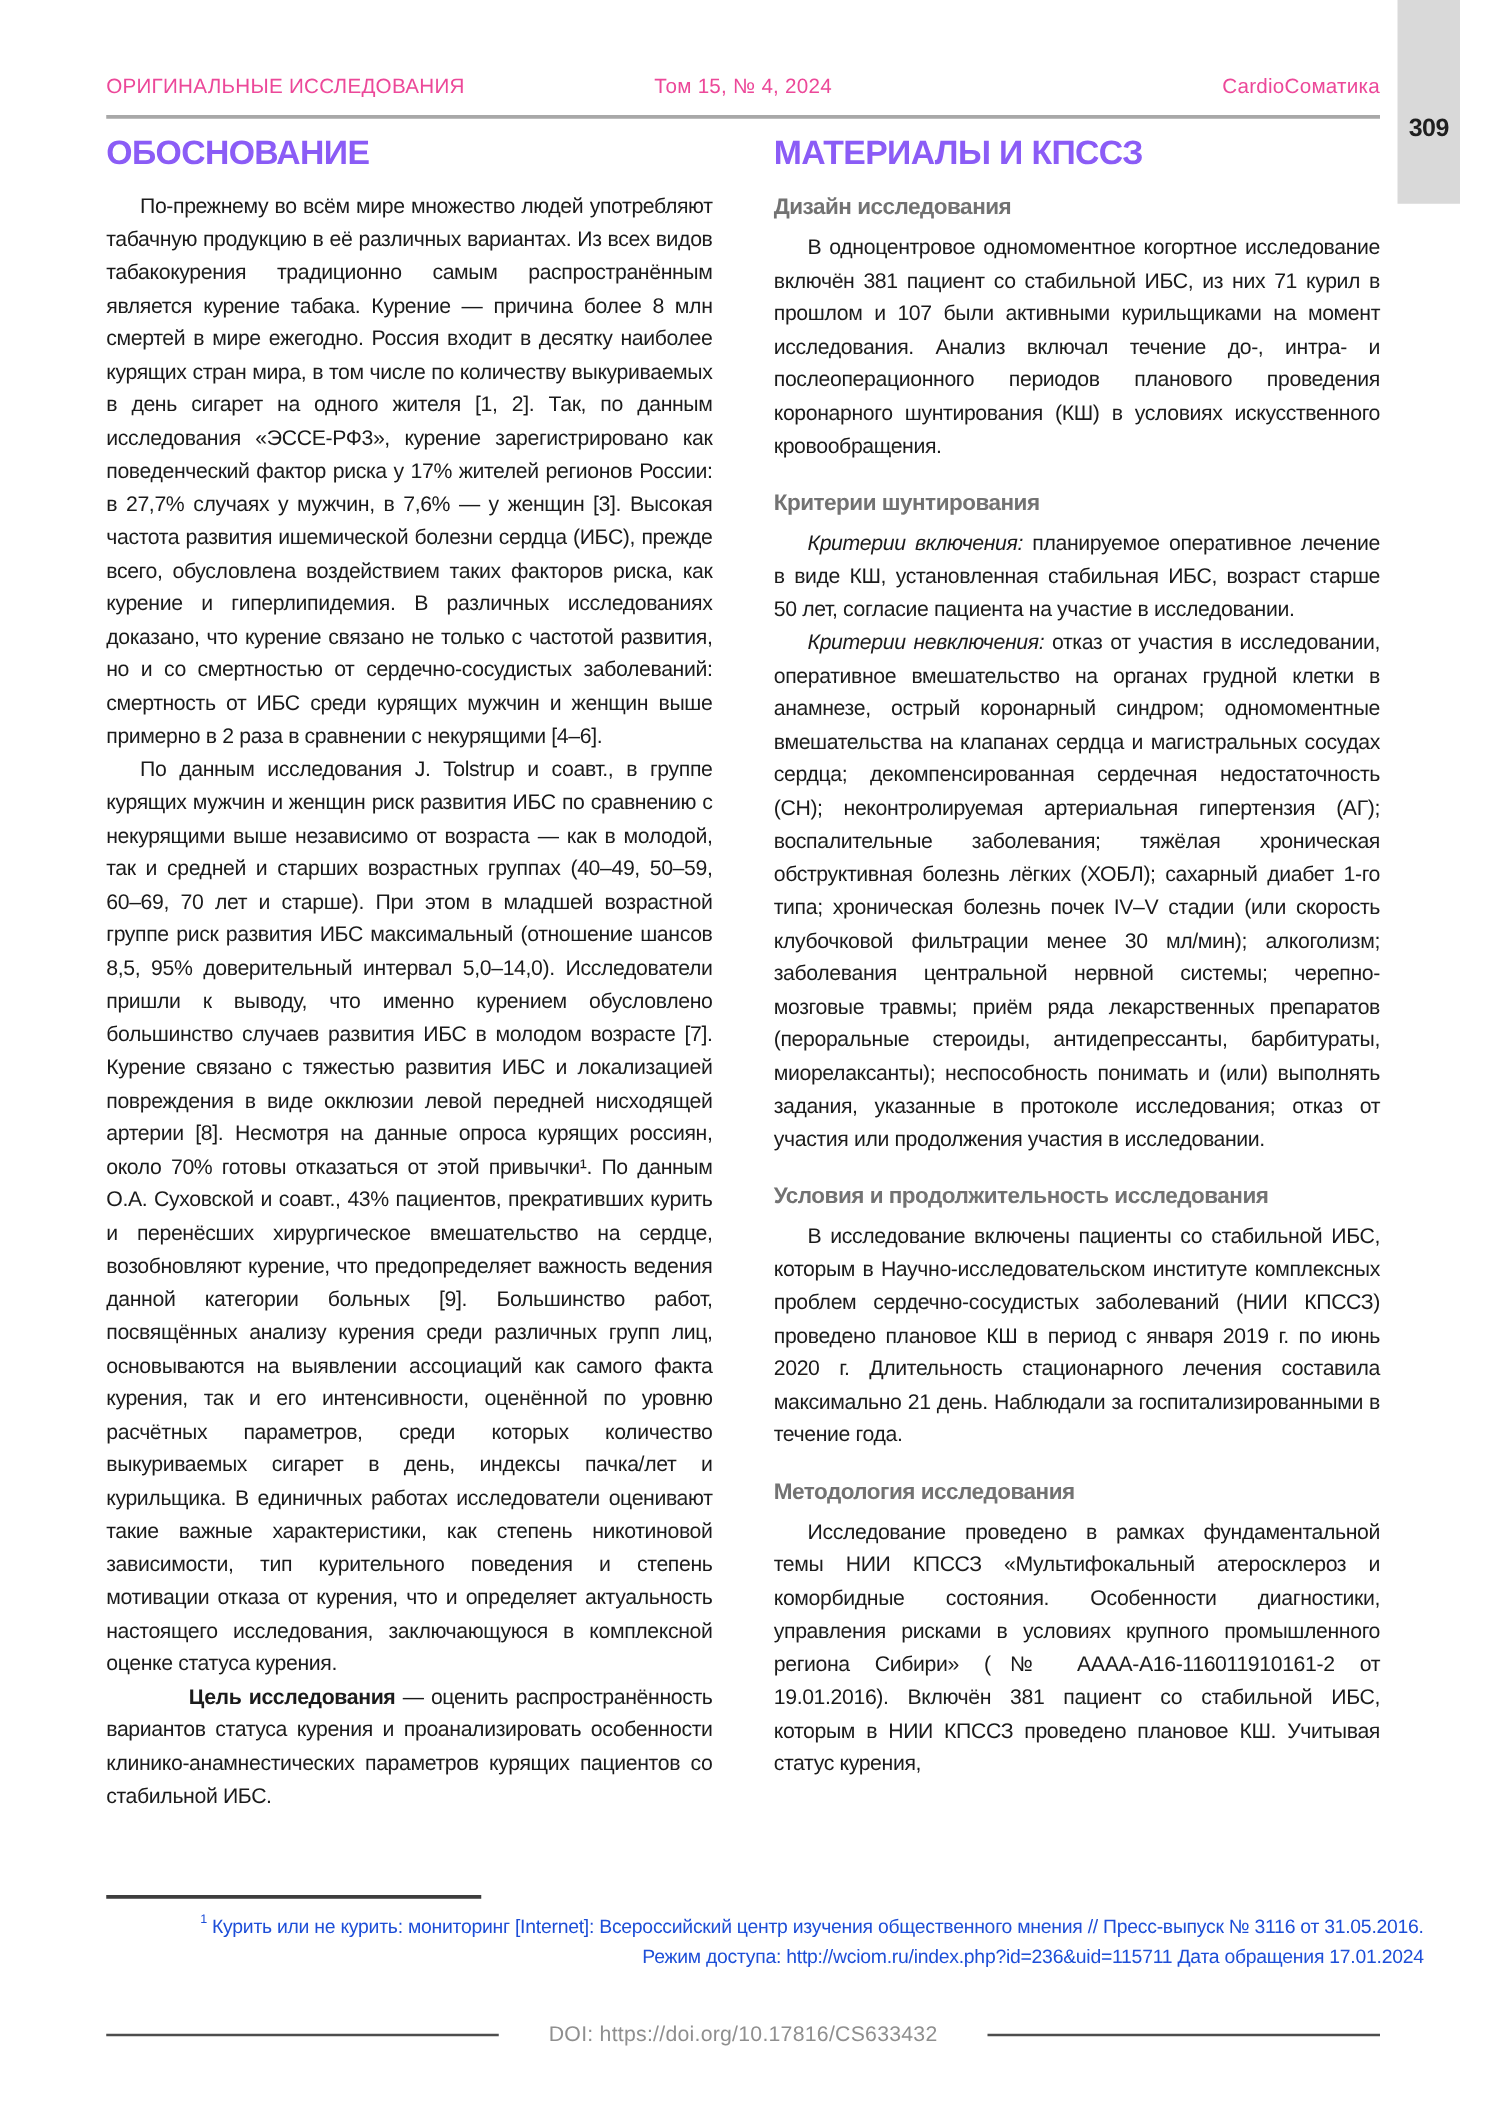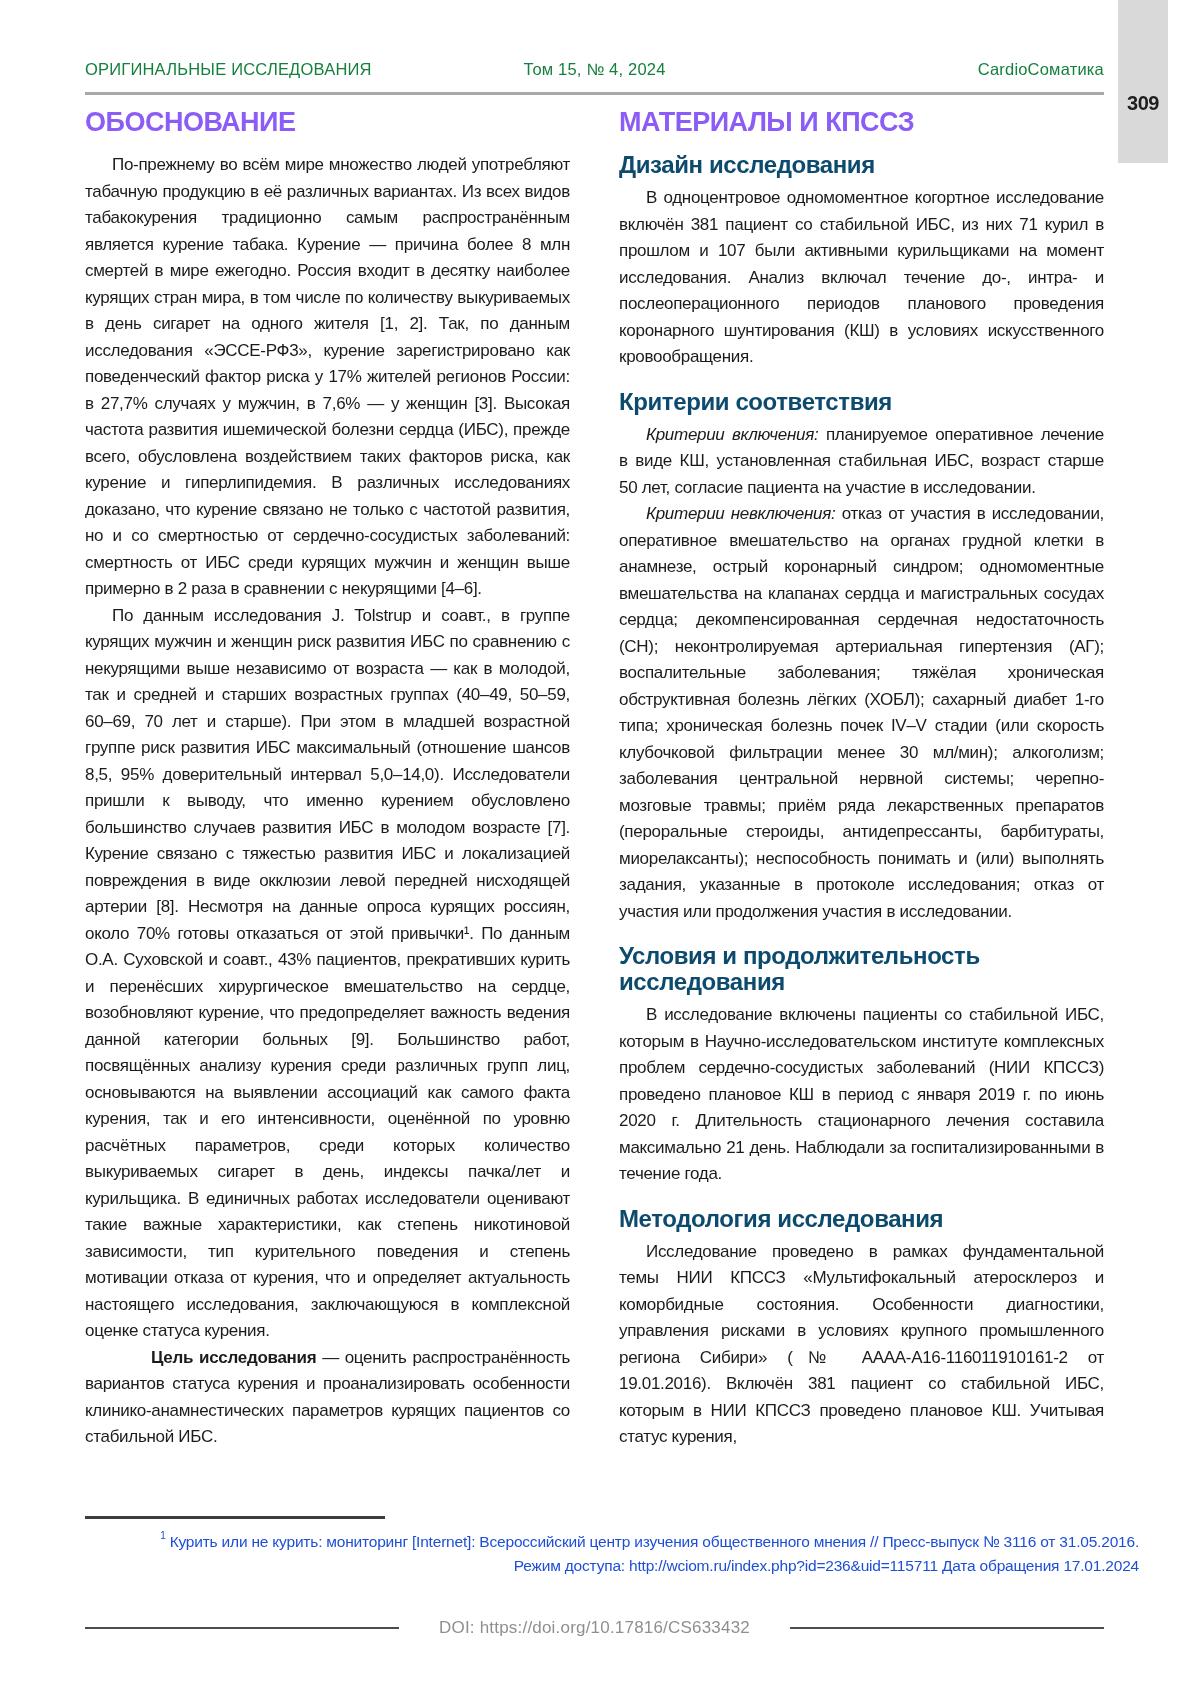--- a/index.html
+++ b/index.html
@@ -20,42 +20,42 @@
     padding-bottom:48px;box-sizing:border-box;
   }
   .pagenum-strip .num{
     font-size:20px;font-weight:bold;color:#1f1f1f;letter-spacing:-0.5px;
   }
 
   
   .runhead{
     position:absolute;top:60px;left:85px;width:1019px;
     display:flex;justify-content:space-between;align-items:baseline;
-    color:#15803d;font-size:16.5px;letter-spacing:0.2px;
+    color:#ec4899;font-size:16.5px;letter-spacing:0.2px;
   }
   .runhead .mid{position:absolute;left:0;right:0;text-align:center;}
   .runhead-rule{
     position:absolute;top:92px;left:85px;width:1019px;height:3px;
     background:#a8a8a8;
   }
 
   
   .content{
     position:absolute;top:106px;left:85px;width:1019px;
     display:flex;gap:49px;
   }
   .col{width:485px;}
   h1{
     margin:0 0 14px 0;
     font-size:27px;line-height:32px;font-weight:bold;color:#8b5cf6;
     letter-spacing:-0.5px;
   }
   h2{
     margin:18px 0 7px 0;
-    font-size:24px;line-height:26px;font-weight:bold;color:#0c4a6e;
+    font-size:18px;line-height:26px;font-weight:bold;color:#737373;
     letter-spacing:-0.4px;
   }
   .para{
     margin:0;
     font-size:17px;line-height:26.5px;
     letter-spacing:-0.3px;
     text-align:justify;
     text-indent:27px;
     color:#1b1b1b;
   }
@@ -107,21 +107,21 @@
       <p class="para">По данным исследования J. Tolstrup и соавт., в группе курящих мужчин и женщин риск развития ИБС по сравнению с некурящими выше независимо от возраста — как в молодой, так и средней и старших возрастных группах (40–49, 50–59, 60–69, 70 лет и старше). При этом в младшей возрастной группе риск развития ИБС максимальный (отношение шансов 8,5, 95% доверительный интервал 5,0–14,0). Исследователи пришли к выводу, что именно курением обусловлено большинство случаев развития ИБС в молодом возрасте [7]. Курение связано с тяжестью развития ИБС и локализацией повреждения в виде окклюзии левой передней нисходящей артерии [8]. Несмотря на данные опроса курящих россиян, около 70% готовы отказаться от этой привычки¹. По данным О.А. Суховской и соавт., 43% пациентов, прекративших курить и перенёсших хирургическое вмешательство на сердце, возобновляют курение, что предопределяет важность ведения данной категории больных [9]. Большинство работ, посвящённых анализу курения среди различных групп лиц, основываются на выявлении ассоциаций как самого факта курения, так и его интенсивности, оценённой по уровню расчётных параметров, среди которых количество выкуриваемых сигарет в день, индексы пачка/лет и курильщика. В единичных работах исследователи оценивают такие важные характеристики, как степень никотиновой зависимости, тип курительного поведения и степень мотивации отказа от курения, что и определяет актуальность настоящего исследования, заключающуюся в комплексной оценке статуса курения.</p>
       <p class="para"><b>Цель исследования</b><span> — оценить распространённость вариантов статуса курения и проанализировать особенности клинико-анамнестических параметров курящих пациентов со стабильной ИБС.</span></p>
     </div>
 
     <div class="col">
       <h1>МАТЕРИАЛЫ И КПССЗ</h1>
 
       <h2 style="margin-top:14px;">Дизайн исследования</h2>
       <p class="para">В одноцентровое одномоментное когортное исследование включён 381 пациент со стабильной ИБС, из них 71 курил в прошлом и 107 были активными курильщиками на момент исследования. Анализ включал течение до-, интра- и послеоперационного периодов планового проведения коронарного шунтирования (КШ) в условиях искусственного кровообращения.</p>
 
-      <h2>Критерии соответствия</h2>
+      <h2>Критерии шунтирования</h2>
       <p class="para"><i>Критерии включения:</i><span> планируемое оперативное лечение в виде КШ, установленная стабильная ИБС, возраст старше 50 лет, согласие пациента на участие в исследовании.</span></p>
       <p class="para"><i>Критерии невключения:</i><span> отказ от участия в исследовании, оперативное вмешательство на органах грудной клетки в анамнезе, острый коронарный синдром; одномоментные вмешательства на клапанах сердца и магистральных сосудах сердца; декомпенсированная сердечная недостаточность (СН); неконтролируемая артериальная гипертензия (АГ); воспалительные заболевания; тяжёлая хроническая обструктивная болезнь лёгких (ХОБЛ); сахарный диабет 1-го типа; хроническая болезнь почек IV–V стадии (или скорость клубочковой фильтрации менее 30 мл/мин); алкоголизм; заболевания центральной нервной системы; черепно-мозговые травмы; приём ряда лекарственных препаратов (пероральные стероиды, антидепрессанты, барбитураты, миорелаксанты); неспособность понимать и (или) выполнять задания, указанные в протоколе исследования; отказ от участия или продолжения участия в исследовании.</span></p>
 
       <h2>Условия и продолжительность исследования</h2>
       <p class="para">В исследование включены пациенты со стабильной ИБС, которым в Научно-исследовательском институте комплексных проблем сердечно-сосудистых заболеваний (НИИ КПССЗ) проведено плановое КШ в период с января 2019 г. по июнь 2020 г. Длительность стационарного лечения составила максимально 21 день. Наблюдали за госпитализированными в течение года.</p>
 
       <h2>Методология исследования</h2>
       <p class="para">Исследование проведено в рамках фундаментальной темы НИИ КПССЗ «Мультифокальный атеросклероз и коморбидные состояния. Особенности диагностики, управления рисками в условиях крупного промышленного региона Сибири» (№ АААА-А16-116011910161-2 от 19.01.2016). Включён 381 пациент со стабильной ИБС, которым в НИИ КПССЗ проведено плановое КШ. Учитывая статус курения,</p>
     </div>
 

